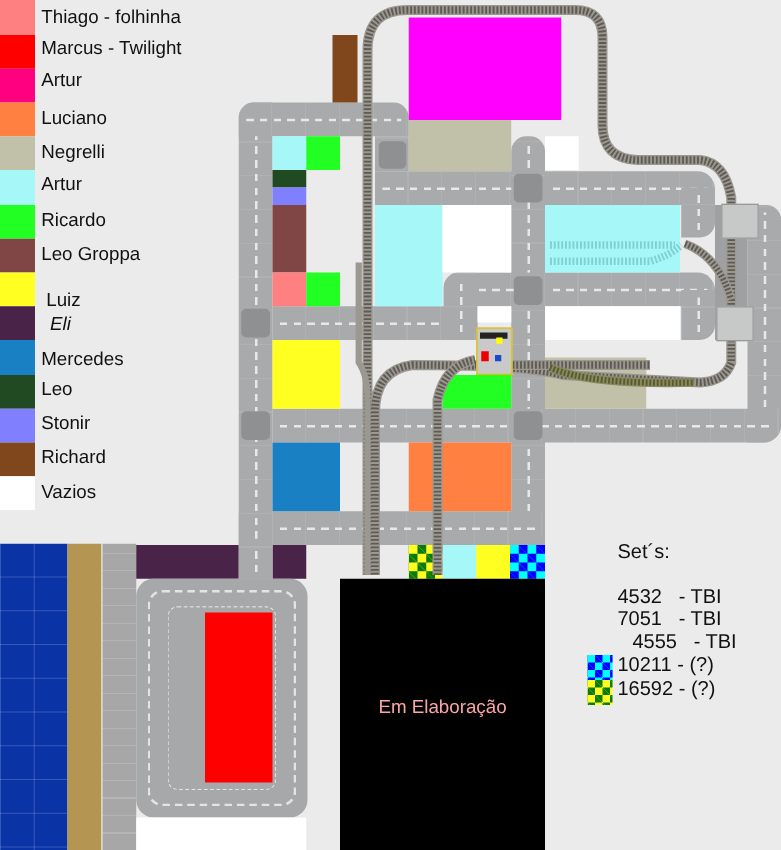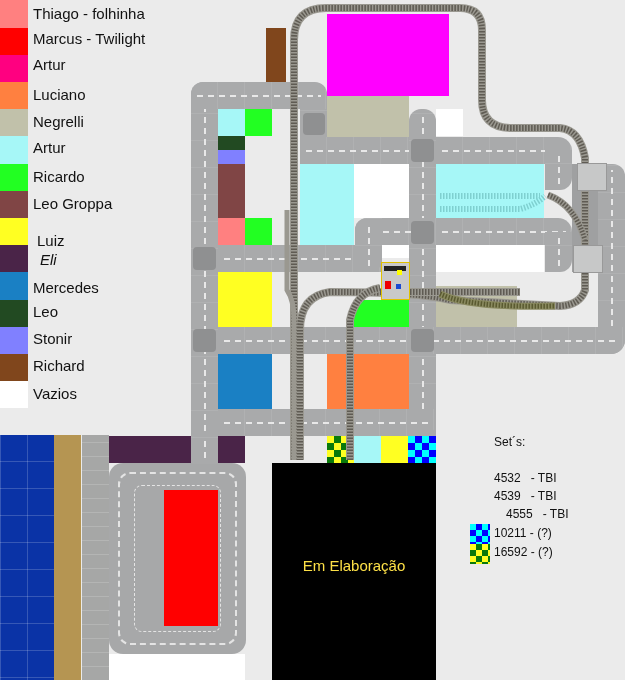--- a/index.html
+++ b/index.html
@@ -9,21 +9,21 @@
   .legend-label{position:absolute;left:33px;font-size:15px;color:#111;line-height:18px;white-space:nowrap;}
   .road{position:absolute;background:#a7a8a9;}
   .road-h{background:repeating-linear-gradient(90deg,#a9aaab 0 26px,#b0b1b2 26px 27px);}
   .road-v{background:repeating-linear-gradient(0deg,#a9aaab 0 26px,#b0b1b2 26px 27px);}
   .dash-h{position:absolute;left:6px;right:6px;top:50%;height:2px;margin-top:-1px;background:repeating-linear-gradient(90deg,#e8e8e8 0 6px,transparent 6px 11px);}
   .dash-v{position:absolute;top:6px;bottom:6px;left:50%;width:2px;margin-left:-1px;background:repeating-linear-gradient(0deg,#e8e8e8 0 6px,transparent 6px 11px);}
   .plot{position:absolute;}
   .inter{position:absolute;background:#8f9091;border-radius:4px;}
   .checker-gy{background-color:#ffff22;background-image:linear-gradient(45deg,#0a7a0a 25%,transparent 25%,transparent 75%,#0a7a0a 75%),linear-gradient(45deg,#0a7a0a 25%,transparent 25%,transparent 75%,#0a7a0a 75%);background-size:14px 14px;background-position:0 0,7px 7px;}
   .checker-bc{background-color:#00ffff;background-image:linear-gradient(45deg,#0000ff 25%,transparent 25%,transparent 75%,#0000ff 75%),linear-gradient(45deg,#0000ff 25%,transparent 25%,transparent 75%,#0000ff 75%);background-size:14px 14px;background-position:0 0,7px 7px;}
-  .sets-text{position:absolute;font-size:12px;color:#111;white-space:pre;line-height:18px;}
+  .sets-text{position:absolute;font-size:16px;color:#111;white-space:pre;line-height:18px;}
 </style>
 </head>
 <body>
 
 <div>
   <div class="legend-swatch" style="top:0;height:28px;background:#ff8080;"></div>
   <div class="legend-label" style="top:5px;">Thiago - folhinha</div>
   <div class="legend-swatch" style="top:28px;height:27px;background:#ff0000;"></div>
   <div class="legend-label" style="top:30px;text-align:center;">Marcus - Twilight</div>
   <div class="legend-swatch" style="top:55px;height:27px;background:#ff0080;"></div>
@@ -190,25 +190,25 @@
 <div class="abs" style="left:577px;top:163px;width:28px;height:26px;background:#c7c8c8;border:1px solid #999;"></div>
 <div class="abs" style="left:573px;top:245px;width:28px;height:26px;background:#c7c8c8;border:1px solid #999;"></div>
 <div class="abs" style="left:381px;top:262px;width:27px;height:36px;background:#c9c9c9;border:1px solid #e0c000;">
   <div class="abs" style="left:2px;top:3px;width:22px;height:5px;background:#222;"></div>
   <div class="abs" style="left:3px;top:18px;width:6px;height:8px;background:#e00;"></div>
   <div class="abs" style="left:14px;top:21px;width:5px;height:5px;background:#1a4ad0;"></div>
   <div class="abs" style="left:15px;top:7px;width:5px;height:5px;background:#ff0;"></div>
 </div>
 
 <div class="abs" style="left:272px;top:463px;width:164px;height:217px;background:#000;display:flex;align-items:center;justify-content:center;">
-  <span style="color:#fde047;font-size:15px;margin-top:-12px;">Em Elaboração</span>
+  <span style="color:#fca5a5;font-size:15px;margin-top:-12px;">Em Elaboração</span>
 </div>
 
 <div>
   <div class="sets-text" style="left:494px;top:433px;">Set´s:</div>
   <div class="sets-text" style="left:494px;top:469px;">4532   - TBI</div>
-  <div class="sets-text" style="left:494px;top:487px;">4539   - TBI</div>
+  <div class="sets-text" style="left:494px;top:487px;">7051   - TBI</div>
   <div class="sets-text" style="left:494px;top:505px;margin-left:12px;">4555   - TBI</div>
   <div class="abs checker-bc" style="left:470px;top:524px;width:20px;height:20px;background-size:12px 12px;background-position:0 0,6px 6px;"></div>
   <div class="sets-text" style="left:494px;top:524px;">10211 - (?)</div>
   <div class="abs checker-gy" style="left:470px;top:544px;width:20px;height:20px;background-size:12px 12px;background-position:0 0,6px 6px;"></div>
   <div class="sets-text" style="left:494px;top:543px;">16592 - (?)</div>
 </div>
 
 </body></html>

